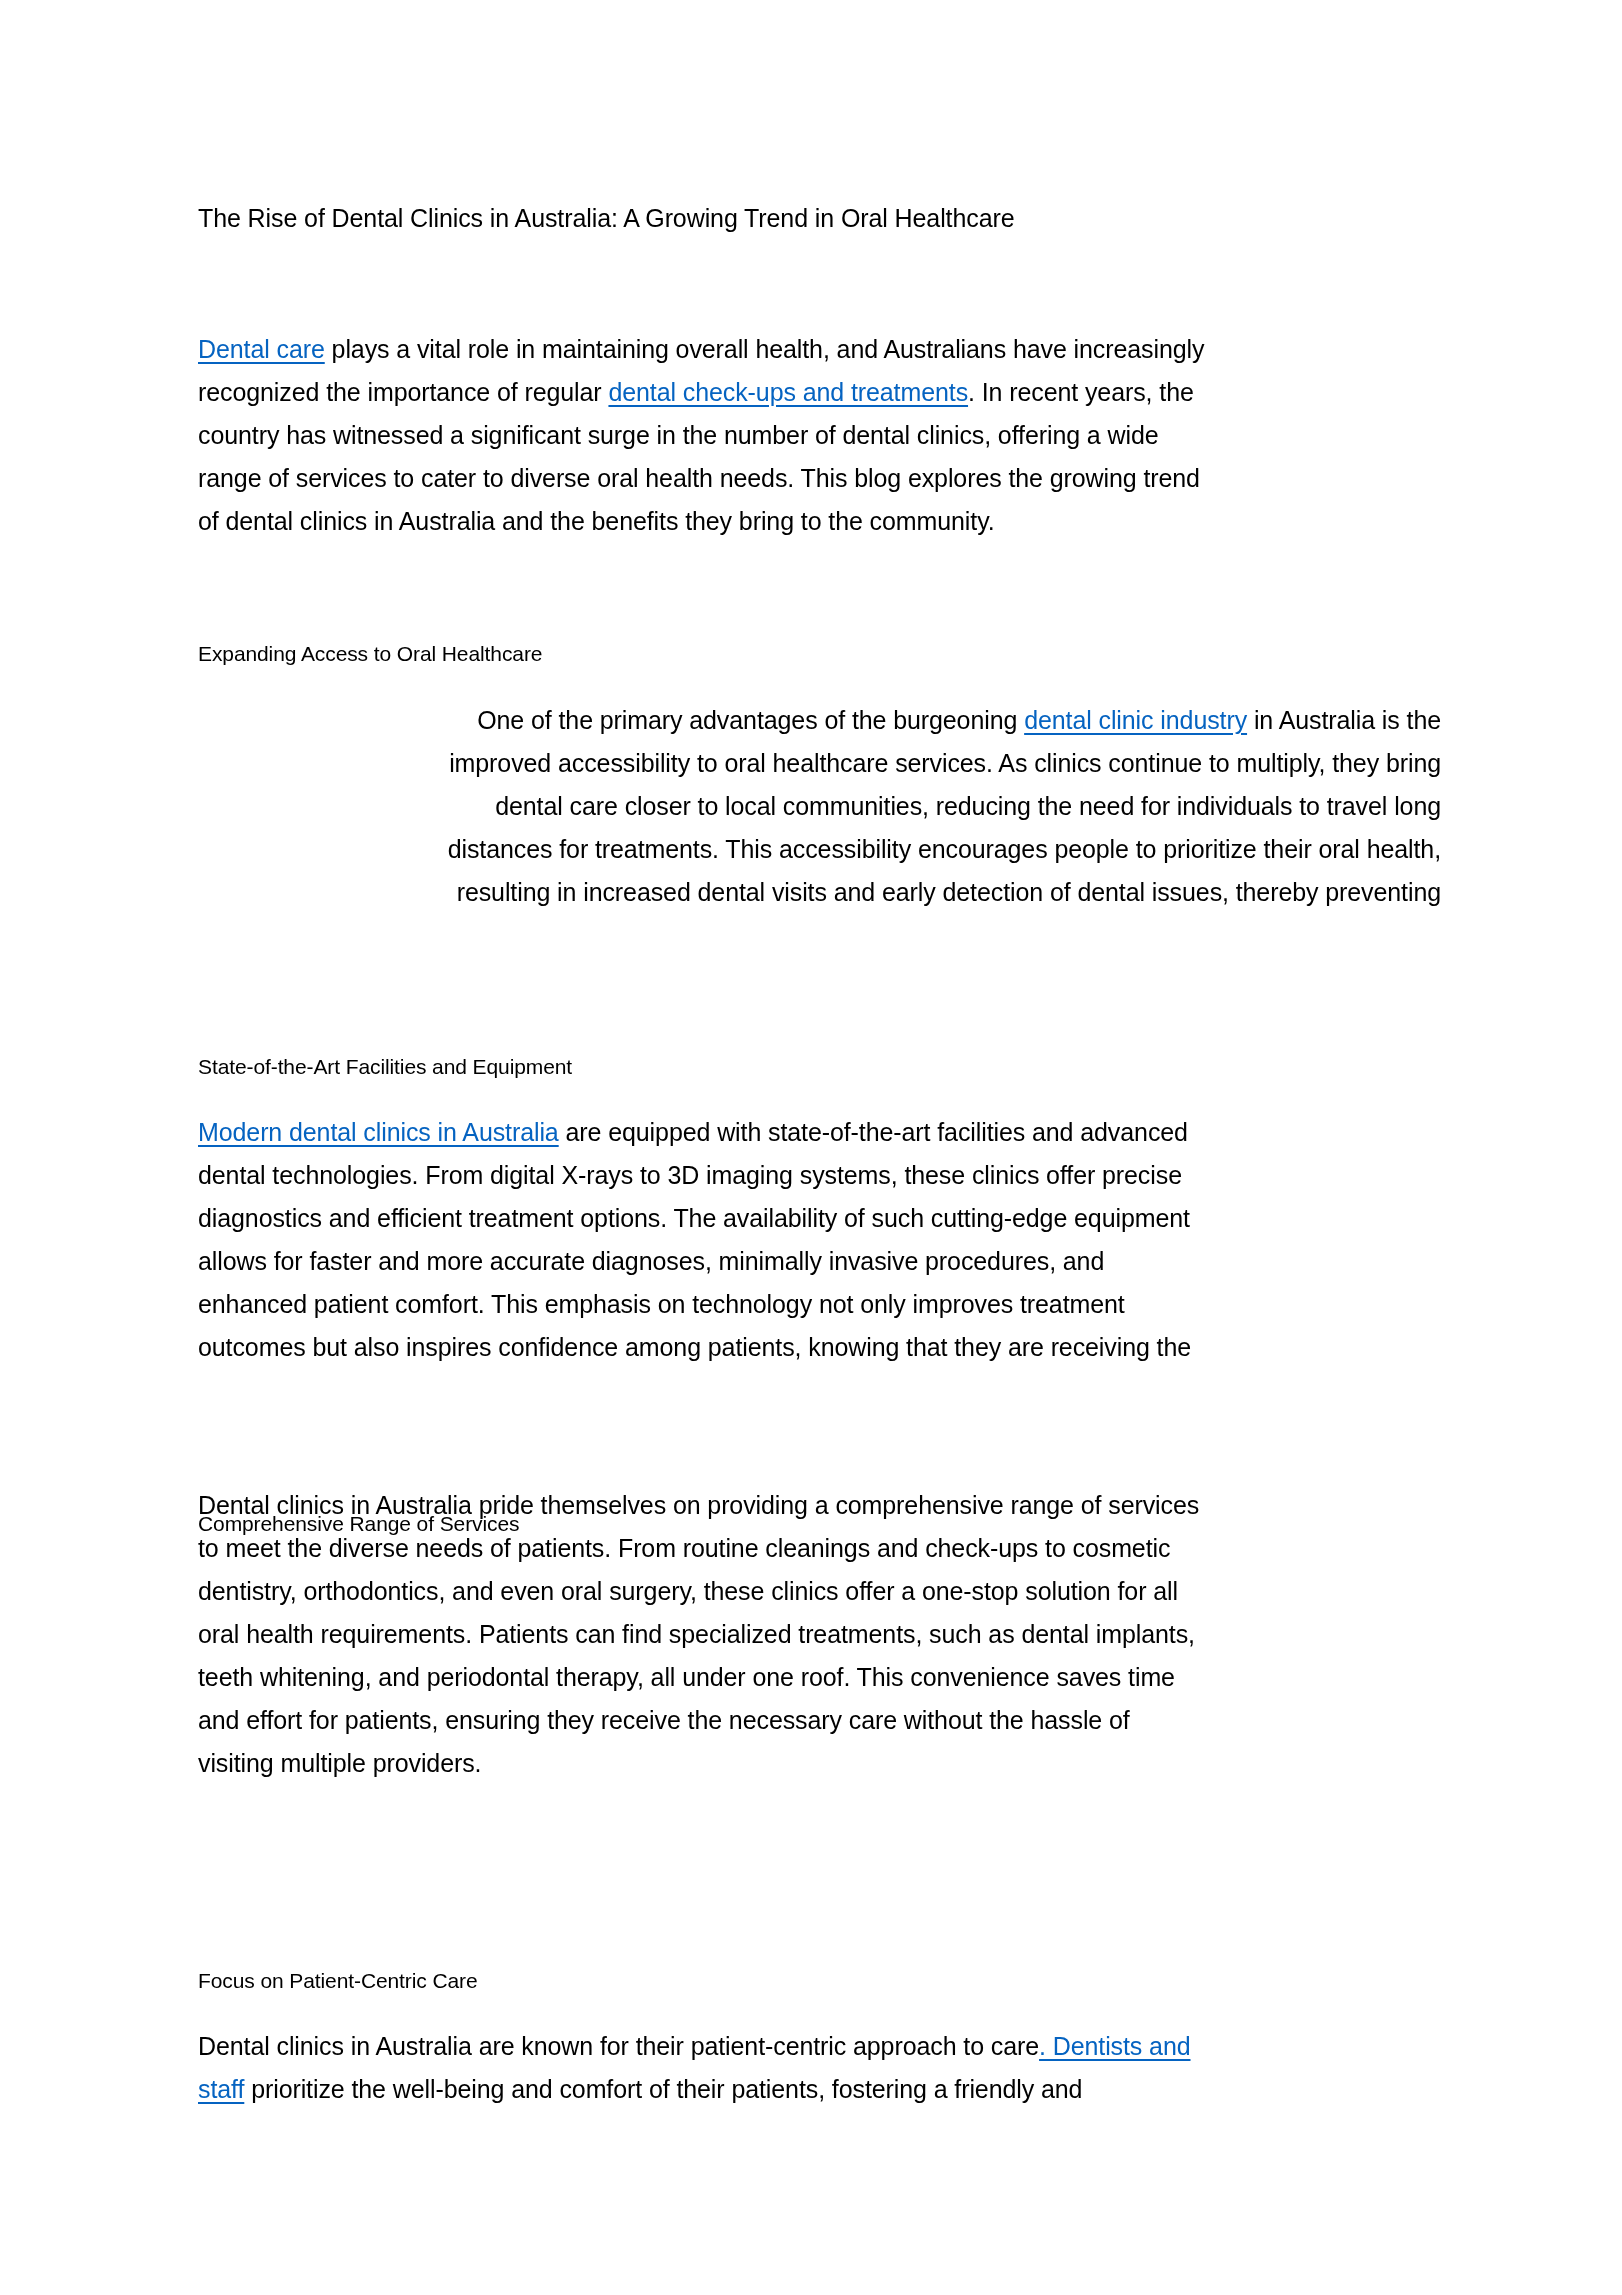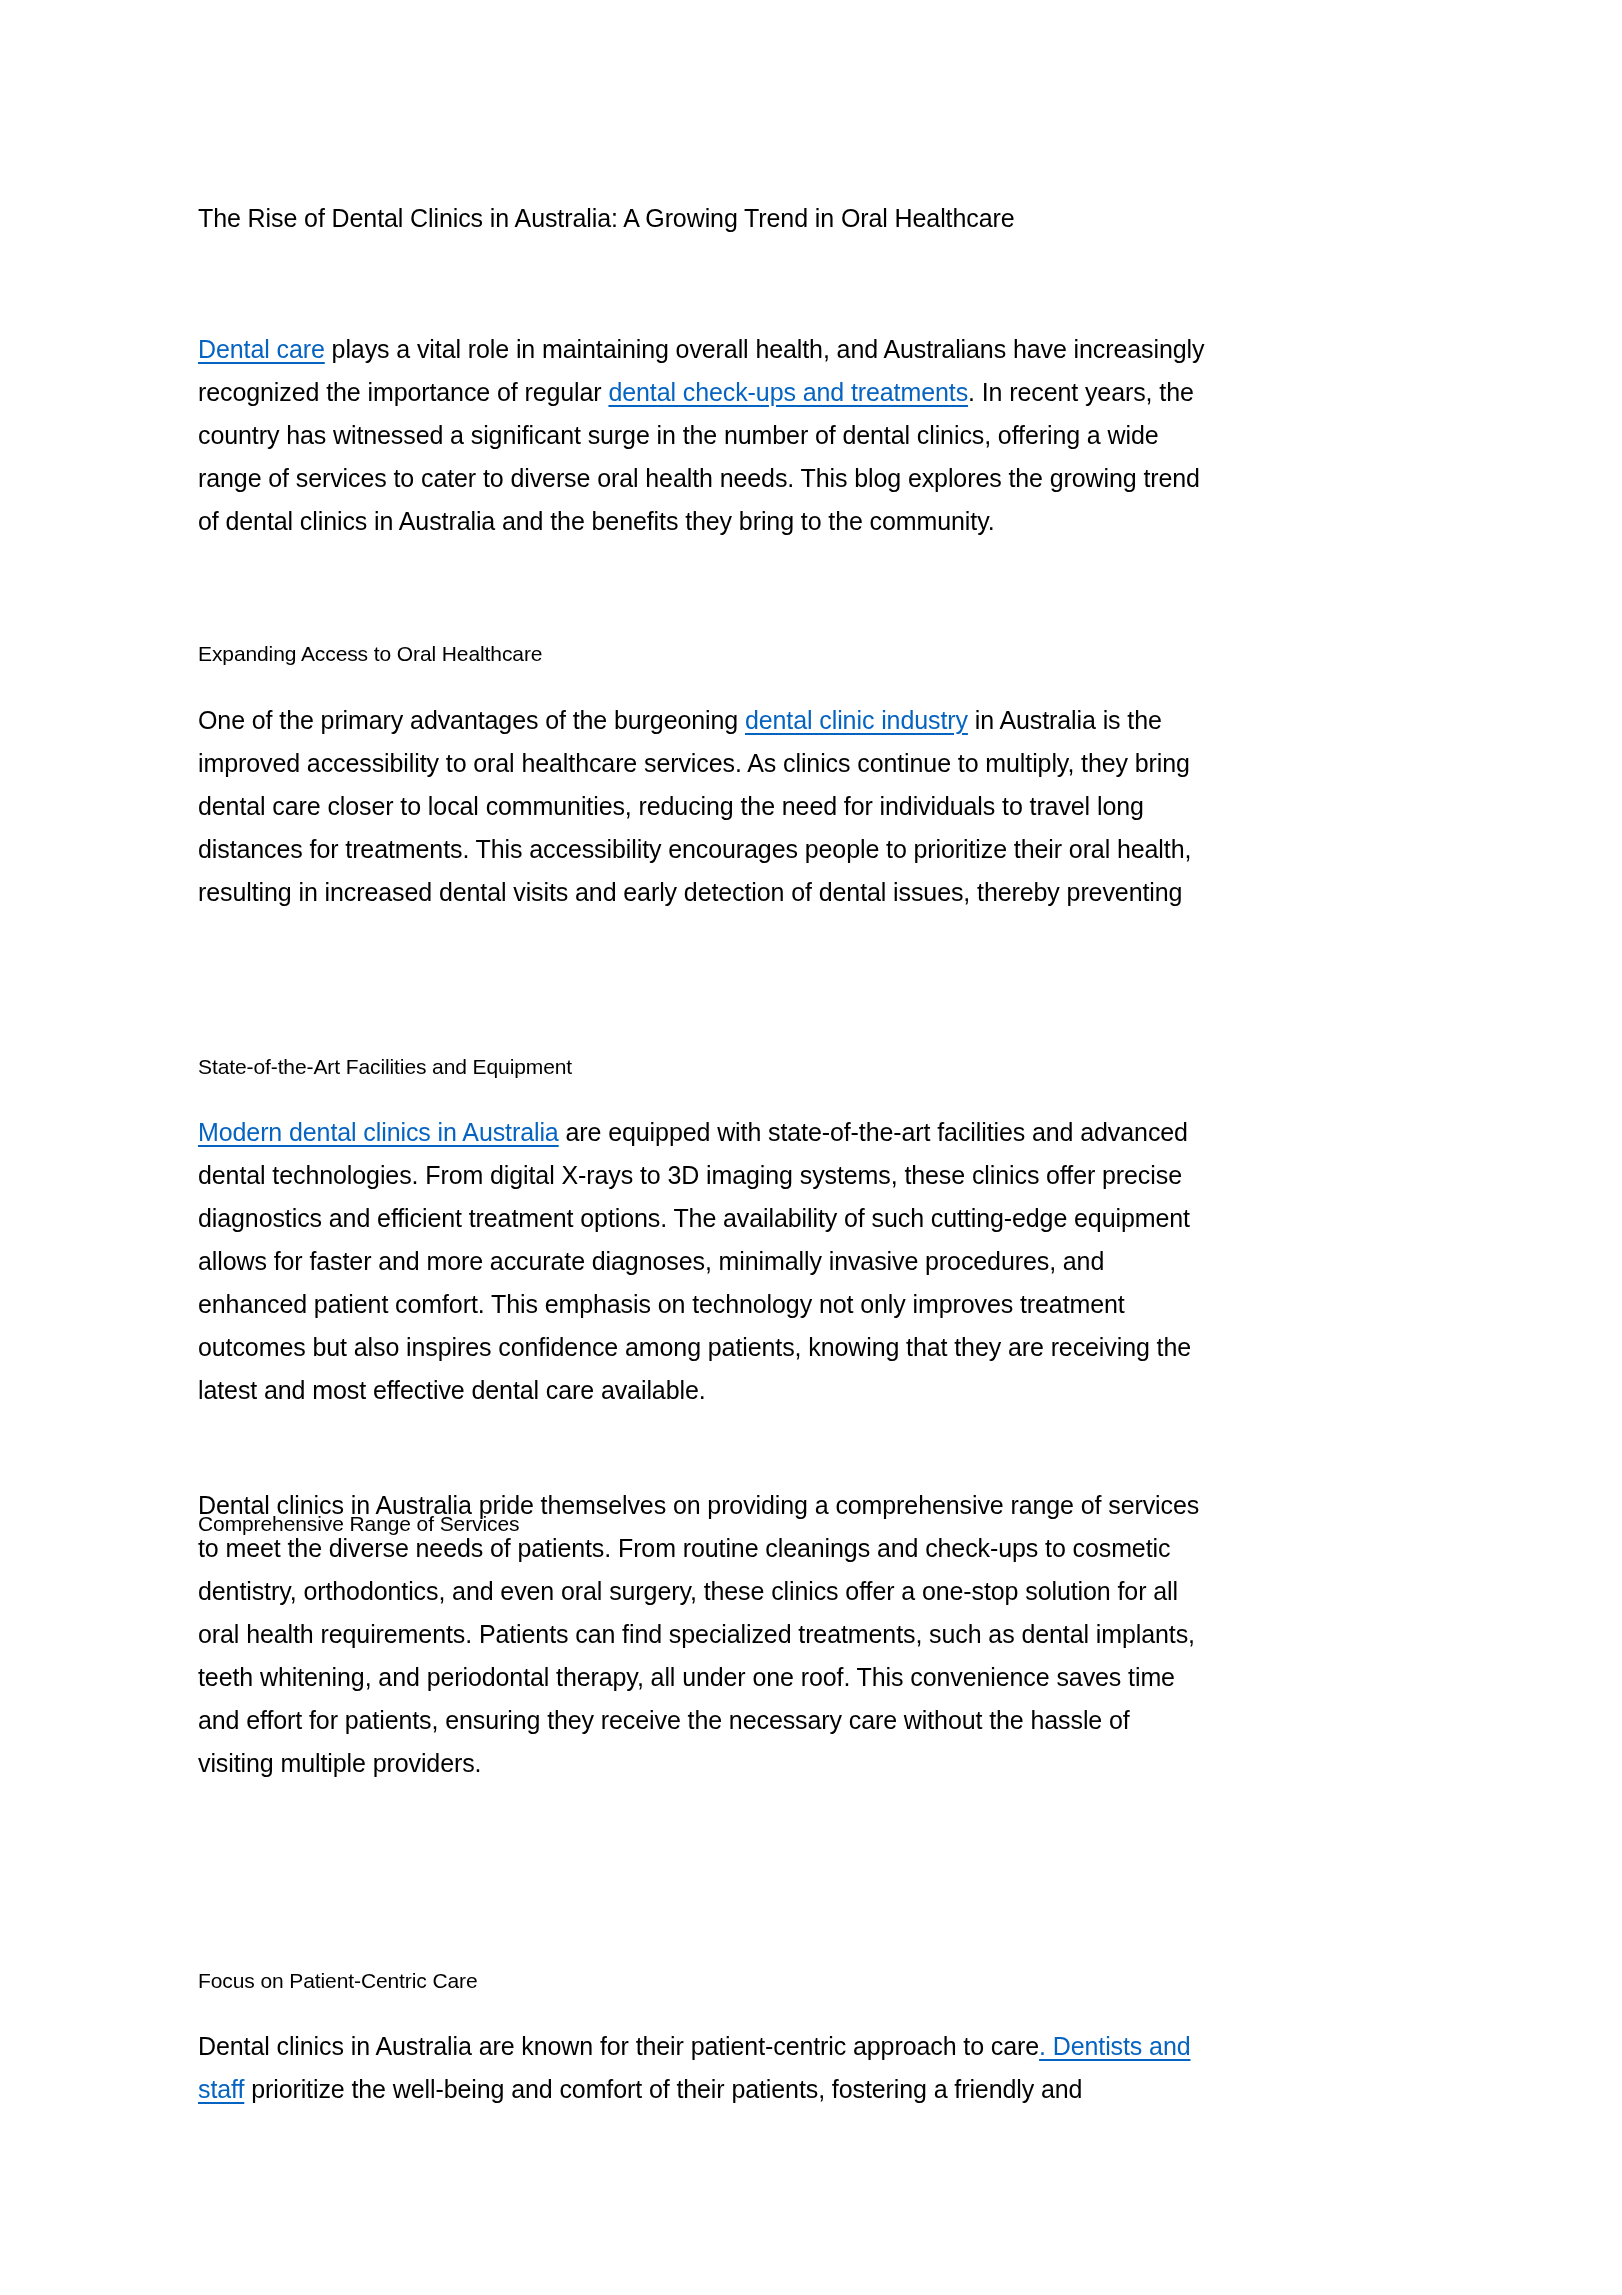--- a/index.html
+++ b/index.html
@@ -24,39 +24,38 @@
     <span class="line"><a class="link">Dental care</a><span> plays a vital role in maintaining overall health, and Australians have increasingly</span></span>
     <span class="line"><span>recognized the importance of regular </span><a class="link">dental check-ups and treatments</a><span>. In recent years, the</span></span>
     <span class="line">country has witnessed a significant surge in the number of dental clinics, offering a wide</span>
     <span class="line">range of services to cater to diverse oral health needs. This blog explores the growing trend</span>
     <span class="line">of dental clinics in Australia and the benefits they bring to the community.</span>
   </div>
 
   <div class="block heading" style="top:632px;">
     <span class="line">Expanding Access to Oral Healthcare</span>
   </div>
-  <div class="block" style="top:699px;">
+  <div class="block" style="top:699px;text-align:right;">
     <span class="line"><span>One of the primary advantages of the burgeoning </span><a class="link">dental clinic industry</a><span> in Australia is the</span></span>
     <span class="line">improved accessibility to oral healthcare services. As clinics continue to multiply, they bring</span>
     <span class="line">dental care closer to local communities, reducing the need for individuals to travel long</span>
     <span class="line">distances for treatments. This accessibility encourages people to prioritize their oral health,</span>
     <span class="line">resulting in increased dental visits and early detection of dental issues, thereby preventing</span>
   </div>
 
   <div class="block heading" style="top:1045px;">
     <span class="line">State-of-the-Art Facilities and Equipment</span>
   </div>
   <div class="block" style="top:1111px;">
     <span class="line"><a class="link">Modern dental clinics in Australia</a><span> are equipped with state-of-the-art facilities and advanced</span></span>
     <span class="line">dental technologies. From digital X-rays to 3D imaging systems, these clinics offer precise</span>
     <span class="line">diagnostics and efficient treatment options. The availability of such cutting-edge equipment</span>
     <span class="line">allows for faster and more accurate diagnoses, minimally invasive procedures, and</span>
     <span class="line">enhanced patient comfort. This emphasis on technology not only improves treatment</span>
     <span class="line">outcomes but also inspires confidence among patients, knowing that they are receiving the</span>
-    <span class="line">latest and most effective dental care available.</span>
   </div>
 
   <div class="block heading" style="top:1502px;">
     <span class="line">Comprehensive Range of Services</span>
   </div>
   <div class="block" style="top:1484px;">
     <span class="line">Dental clinics in Australia pride themselves on providing a comprehensive range of services</span>
     <span class="line">to meet the diverse needs of patients. From routine cleanings and check-ups to cosmetic</span>
     <span class="line">dentistry, orthodontics, and even oral surgery, these clinics offer a one-stop solution for all</span>
     <span class="line">oral health requirements. Patients can find specialized treatments, such as dental implants,</span>

